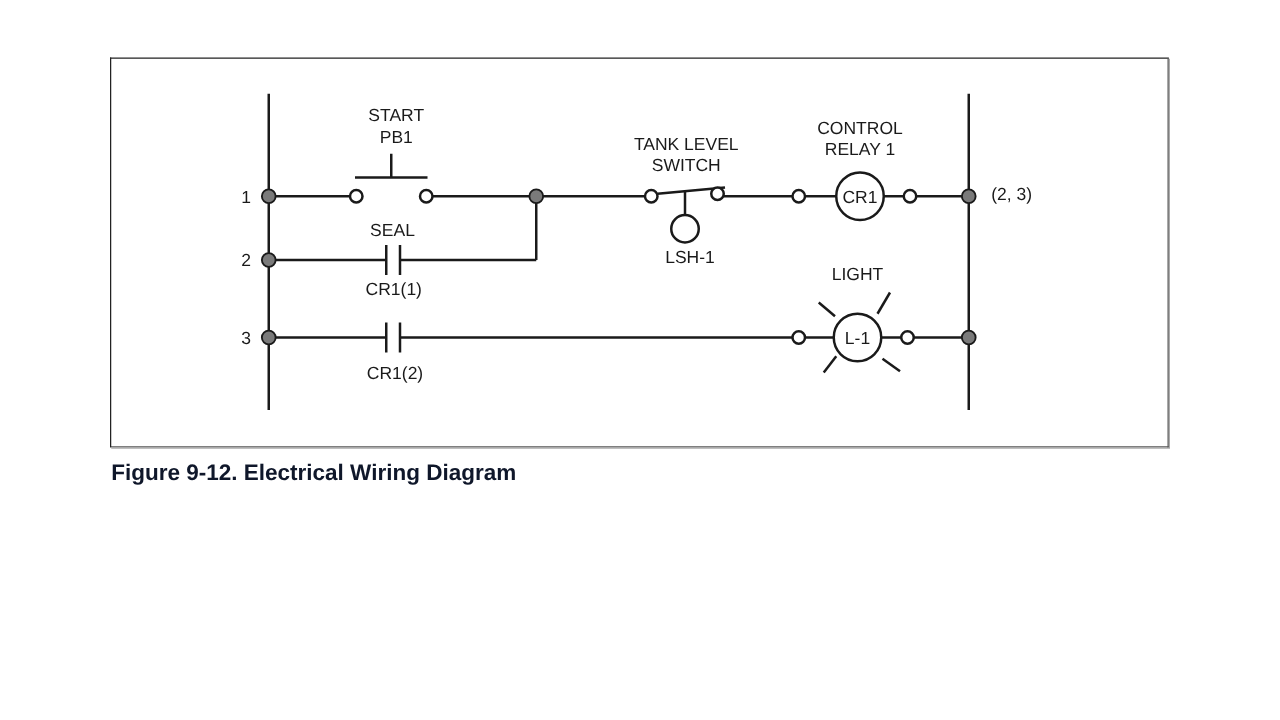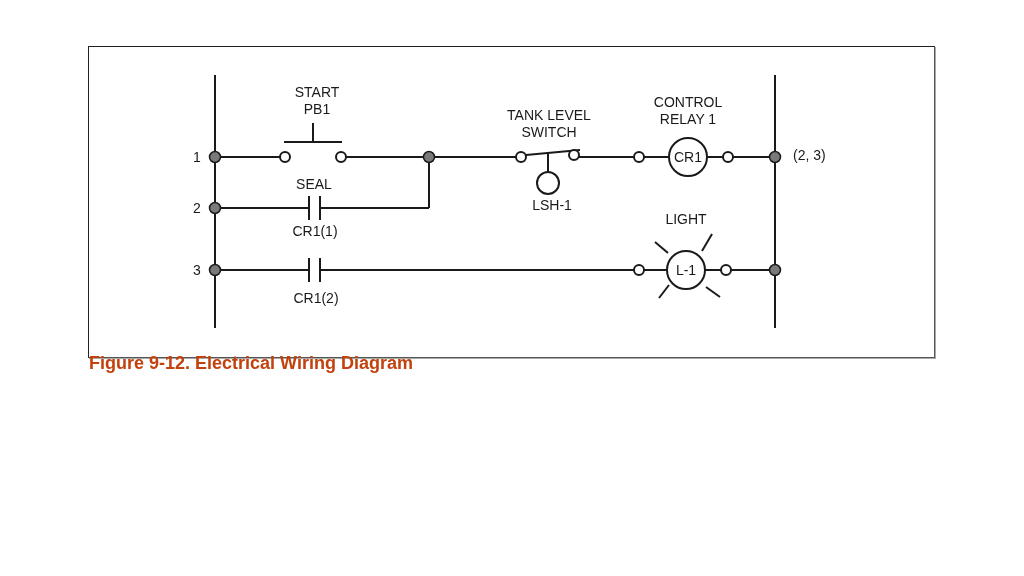--- a/index.html
+++ b/index.html
@@ -2,22 +2,22 @@
 <html><head>
 <meta charset="utf-8">
 <style>
   html, body { margin: 0; padding: 0; background: #ffffff; }
   body { width: 1024px; height: 576px; position: relative; overflow: hidden;
          font-family: "Liberation Sans", sans-serif; }
   #frame { position: absolute; left: 88px; top: 46px; width: 845px; height: 310px;
            border: 1px solid #222; border-right-color: #555; border-bottom-color: #555;
            box-shadow: 1px 1px 0 #aaa; }
   #diagram { position: absolute; left: 0; top: 0; }
-  #caption { position: absolute; left: 89px; top: 353px; font-size: 18px; font-weight: bold;
-             color: #c2410c; white-space: nowrap; }
+  #caption { position: absolute; left: 89px; top: 368px; font-size: 18px; font-weight: bold;
+             color: #0f172a; white-space: nowrap; }
   svg text { font-family: "Liberation Sans", sans-serif; fill: #1a1a1a; }
   .lbl { font-size: 14px; }
   .rung { font-size: 14px; }
 </style>
 </head>
 <body>
 
 <div id="frame"></div>
 
 <svg id="diagram" width="1024" height="576" viewBox="0 0 1024 576">

